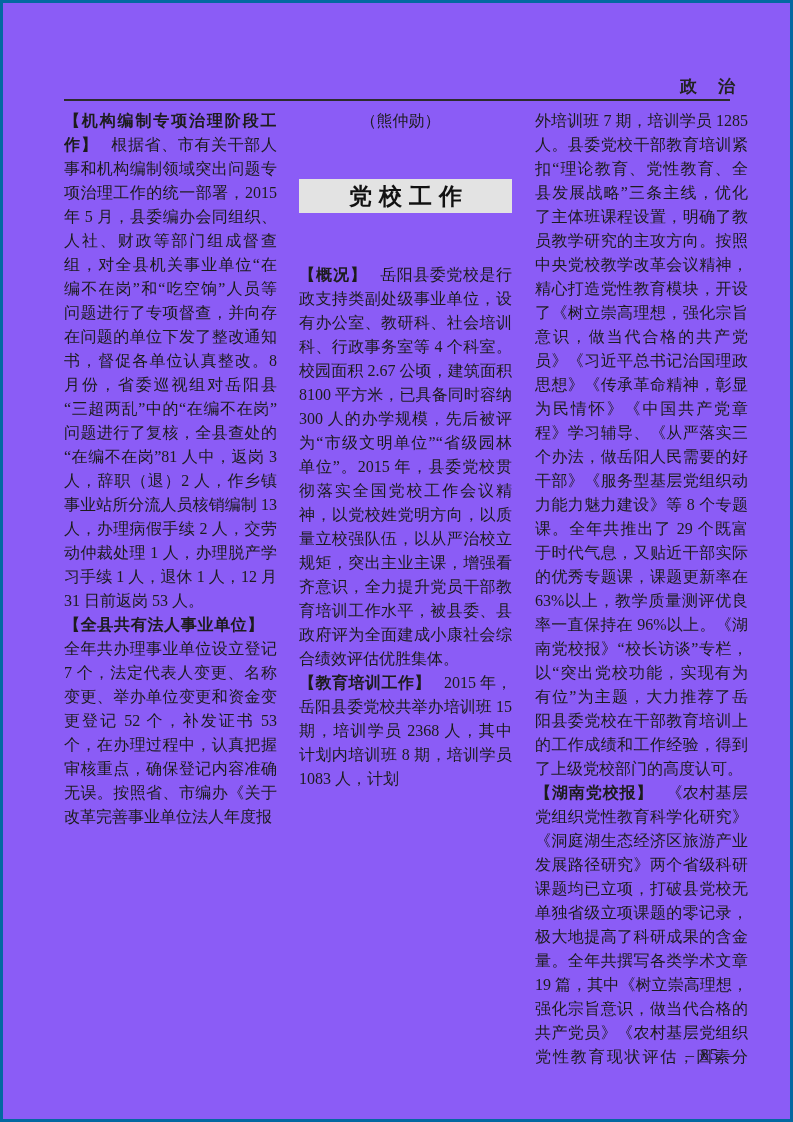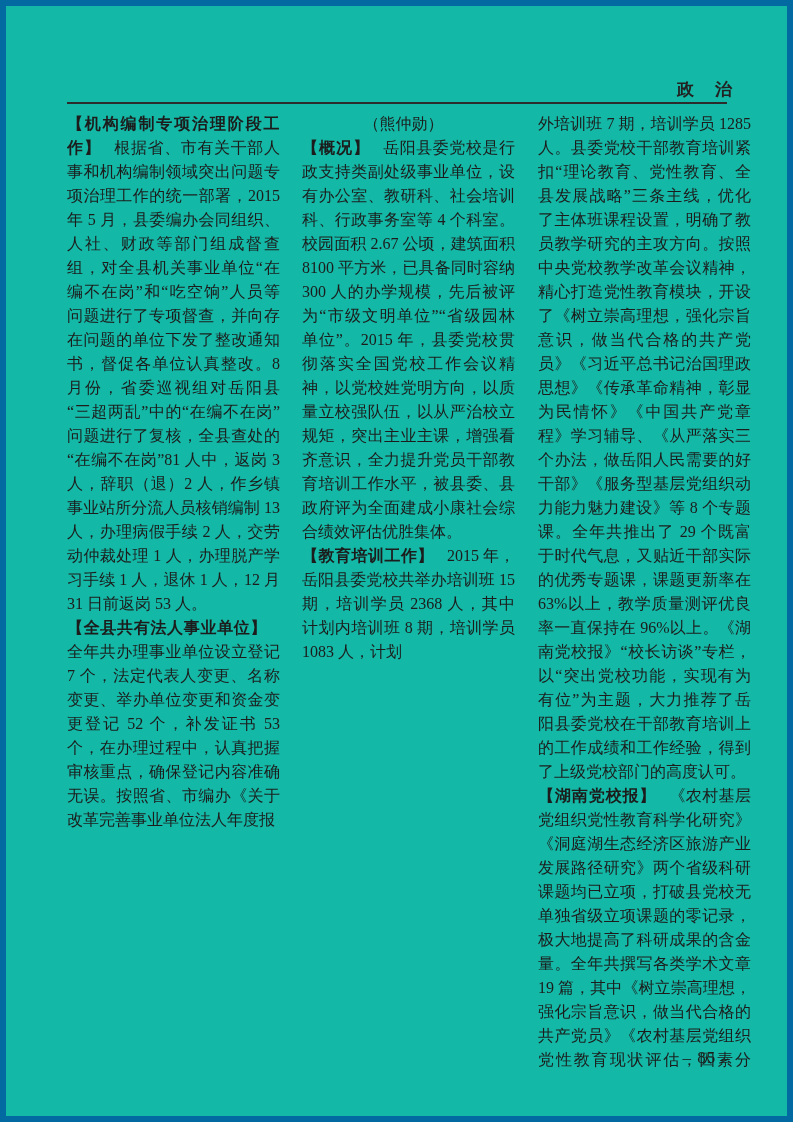--- a/index.html
+++ b/index.html
@@ -1,21 +1,21 @@
 <!DOCTYPE html>
 <html lang="zh"><head>
 <meta charset="utf-8">
 <style>
   html,body{margin:0;padding:0;background:#9a9a9a;}
   .page{
     position:relative;
     width:793px;height:1122px;
     margin:0 auto;
-    background:#14b8a6;
-    border:6px solid #0369a1;
+    background:#8b5cf6;
+    border:3px solid #0369a1;
     box-sizing:border-box;
     overflow:hidden;
     font-family:"Liberation Serif","DejaVu Serif",serif;
     color:#1c1c1c;
   }
   .running-head{
     position:absolute;top:72px;right:53px;
     font-family:"Liberation Sans","DejaVu Sans",sans-serif;
     font-weight:bold;font-size:17px;letter-spacing:2px;
     color:#222;
@@ -64,20 +64,21 @@
 <div class="page">
   <div class="running-head">政　治</div>
   <div class="head-rule"></div>
 
   <div class="col col-left">
       <p class="para block"><span class="entry-head">【机构编制专项治理阶段工作】</span>根据省、市有关干部人事和机构编制领域突出问题专项治理工作的统一部署，2015 年 5 月，县委编办会同组织、人社、财政等部门组成督查组，对全县机关事业单位“在编不在岗”和“吃空饷”人员等问题进行了专项督查，并向存在问题的单位下发了整改通知书，督促各单位认真整改。8 月份，省委巡视组对岳阳县“三超两乱”中的“在编不在岗”问题进行了复核，全县查处的“在编不在岗”81 人中，返岗 3 人，辞职（退）2 人，作乡镇事业站所分流人员核销编制 13 人，办理病假手续 2 人，交劳动仲裁处理 1 人，办理脱产学习手续 1 人，退休 1 人，12 月 31 日前返岗 53 人。</p>
       <p class="para block"><span class="entry-head">【全县共有法人事业单位】</span>全年共办理事业单位设立登记 7 个，法定代表人变更、名称变更、举办单位变更和资金变更登记 52 个，补发证书 53 个，在办理过程中，认真把握审核重点，确保登记内容准确无误。按照省、市编办《关于改革完善事业单位法人年度报</p>
     </div>
   <div class="col col-middle">
       <div class="signature block">（熊仲勋）</div>
+      <div class="banner block">党校工作</div>
       <p class="para block kai"><span class="entry-head">【概况】</span>岳阳县委党校是行政支持类副处级事业单位，设有办公室、教研科、社会培训科、行政事务室等 4 个科室。校园面积 2.67 公顷，建筑面积 8100 平方米，已具备同时容纳 300 人的办学规模，先后被评为“市级文明单位”“省级园林单位”。2015 年，县委党校贯彻落实全国党校工作会议精神，以党校姓党明方向，以质量立校强队伍，以从严治校立规矩，突出主业主课，增强看齐意识，全力提升党员干部教育培训工作水平，被县委、县政府评为全面建成小康社会综合绩效评估优胜集体。</p>
       <p class="para block"><span class="entry-head">【教育培训工作】</span>2015 年，岳阳县委党校共举办培训班 15 期，培训学员 2368 人，其中计划内培训班 8 期，培训学员 1083 人，计划</p>
     </div>
   <div class="col col-right">
       <p class="para block">外培训班 7 期，培训学员 1285 人。县委党校干部教育培训紧扣“理论教育、党性教育、全县发展战略”三条主线，优化了主体班课程设置，明确了教员教学研究的主攻方向。按照中央党校教学改革会议精神，精心打造党性教育模块，开设了《树立崇高理想，强化宗旨意识，做当代合格的共产党员》《习近平总书记治国理政思想》《传承革命精神，彰显为民情怀》《中国共产党章程》学习辅导、《从严落实三个办法，做岳阳人民需要的好干部》《服务型基层党组织动力能力魅力建设》等 8 个专题课。全年共推出了 29 个既富于时代气息，又贴近干部实际的优秀专题课，课题更新率在 63%以上，教学质量测评优良率一直保持在 96%以上。《湖南党校报》“校长访谈”专栏，以“突出党校功能，实现有为有位”为主题，大力推荐了岳阳县委党校在干部教育培训上的工作成绩和工作经验，得到了上级党校部门的高度认可。</p>
       <p class="para block"><span class="entry-head">【湖南党校报】</span>《农村基层党组织党性教育科学化研究》《洞庭湖生态经济区旅游产业发展路径研究》两个省级科研课题均已立项，打破县党校无单独省级立项课题的零记录，极大地提高了科研成果的含金量。全年共撰写各类学术文章 19 篇，其中《树立崇高理想，强化宗旨意识，做当代合格的共产党员》《农村基层党组织党性教育现状评估，因素分析，对策思考》等获省委党校理论研讨会二等奖；《深入认识“一带一路”新战略，抢</p>
     </div>
 
   <div class="page-number">– 85 –</div>
 </div>

